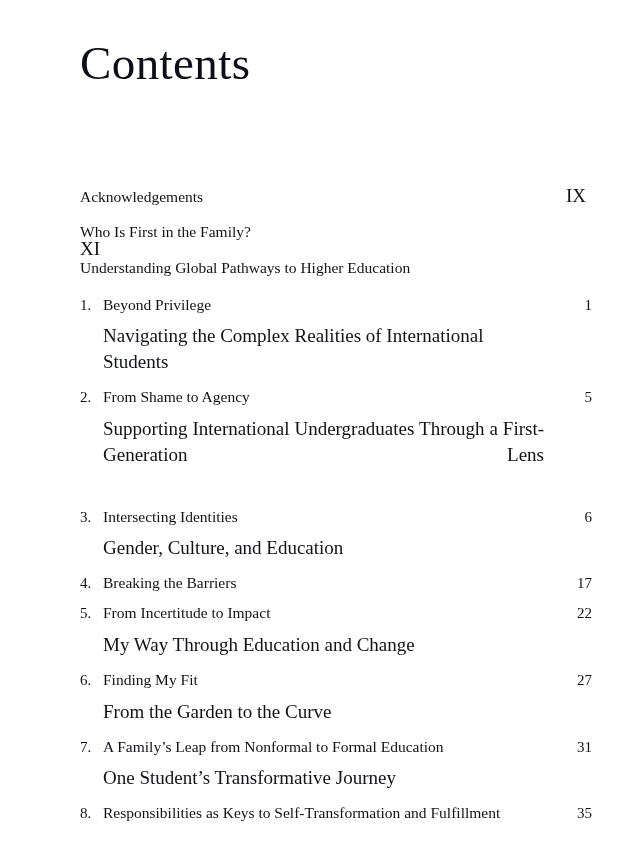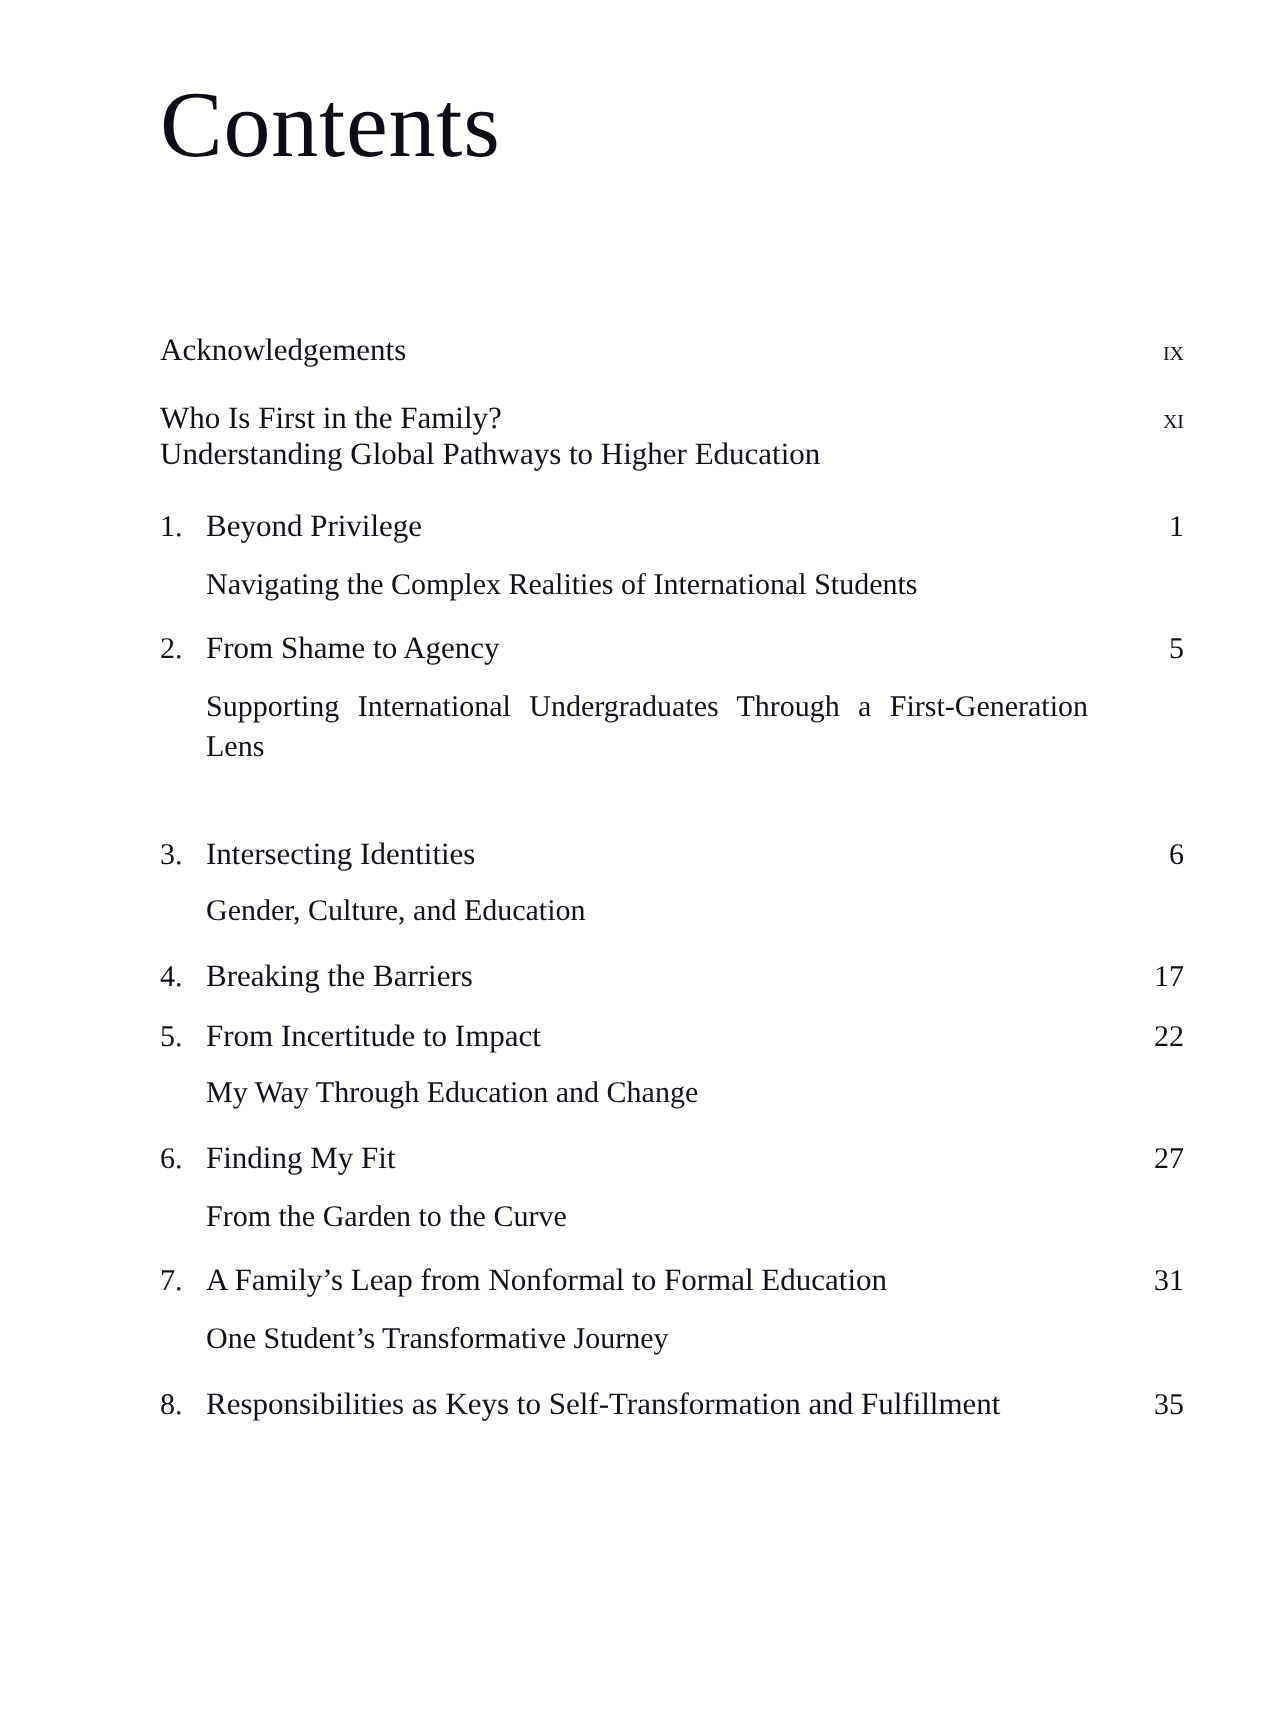--- a/index.html
+++ b/index.html
@@ -33,51 +33,52 @@
     letter-spacing: 0.4px;
     line-height: 1.1;
     color: #0d0d18;
     margin: 0;
   }
 
   
   .toc {
     position: absolute;
     left: 80px;
-    top: 168px;
+    top: 186px;
     width: 512px;
   }
 
   
   .front-row {
     position: relative;
     display: flex;
     align-items: baseline;
     font-size: 15.5px;
     line-height: 1.0;
     margin-bottom: 18.5px;
   }
   .front-row .fr-label {
     flex: 1 1 auto;
     white-space: nowrap;
   }
   .front-row .fr-page {
     flex: 0 0 auto;
-    text-align: right;
+    text-align: left;
     min-width: 26px;
-    font-size: 10px;
+    font-size: 19px;
   }
   .front-sub {
     font-size: 15.5px;
     line-height: 1.0;
     margin-top: -4px;
     margin-bottom: 21px;
   }
   .front-row.tight {
     margin-bottom: 6px;
+    flex-direction: column;
   }
 
   
   .entry {
     position: relative;
     margin-bottom: 14px;
   }
   .entry-main {
     display: flex;
     align-items: baseline;
@@ -95,21 +96,21 @@
   }
   .entry-page {
     flex: 0 0 auto;
     text-align: right;
     min-width: 22px;
     font-size: 15px;
   }
   .entry-sub {
     margin-left: 23px;
     margin-top: 10.5px;
-    font-size: 15px;
+    font-size: 19px;
     line-height: 1.38;
     padding-right: 52px;
   }
   .entry-sub.justify {
     text-align: justify;
     text-align-last: left;
     padding-right: 48px;
   }
   .entry-sub.justify::after {
     content: "";

